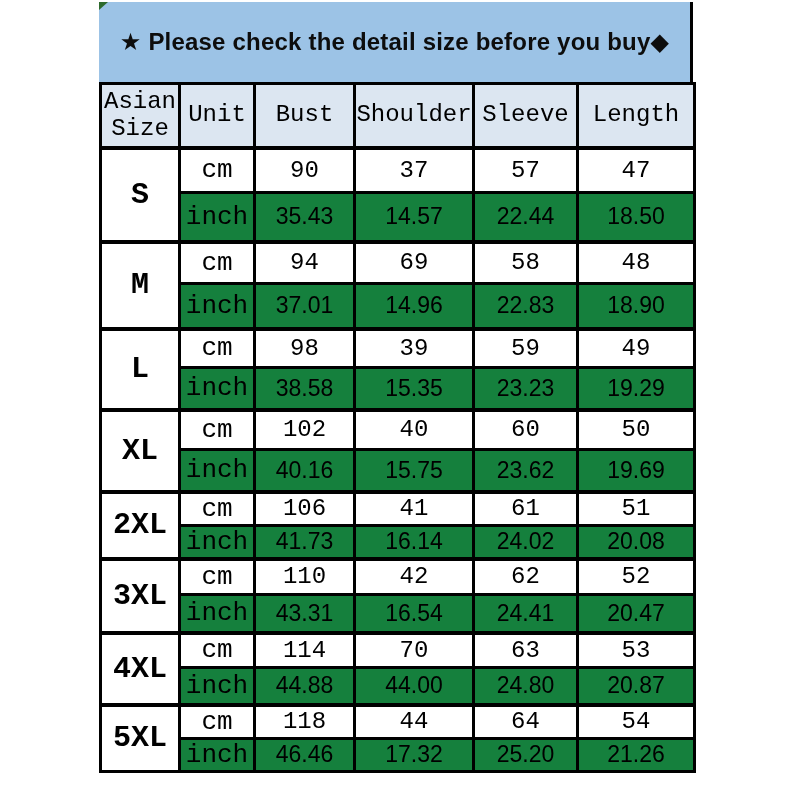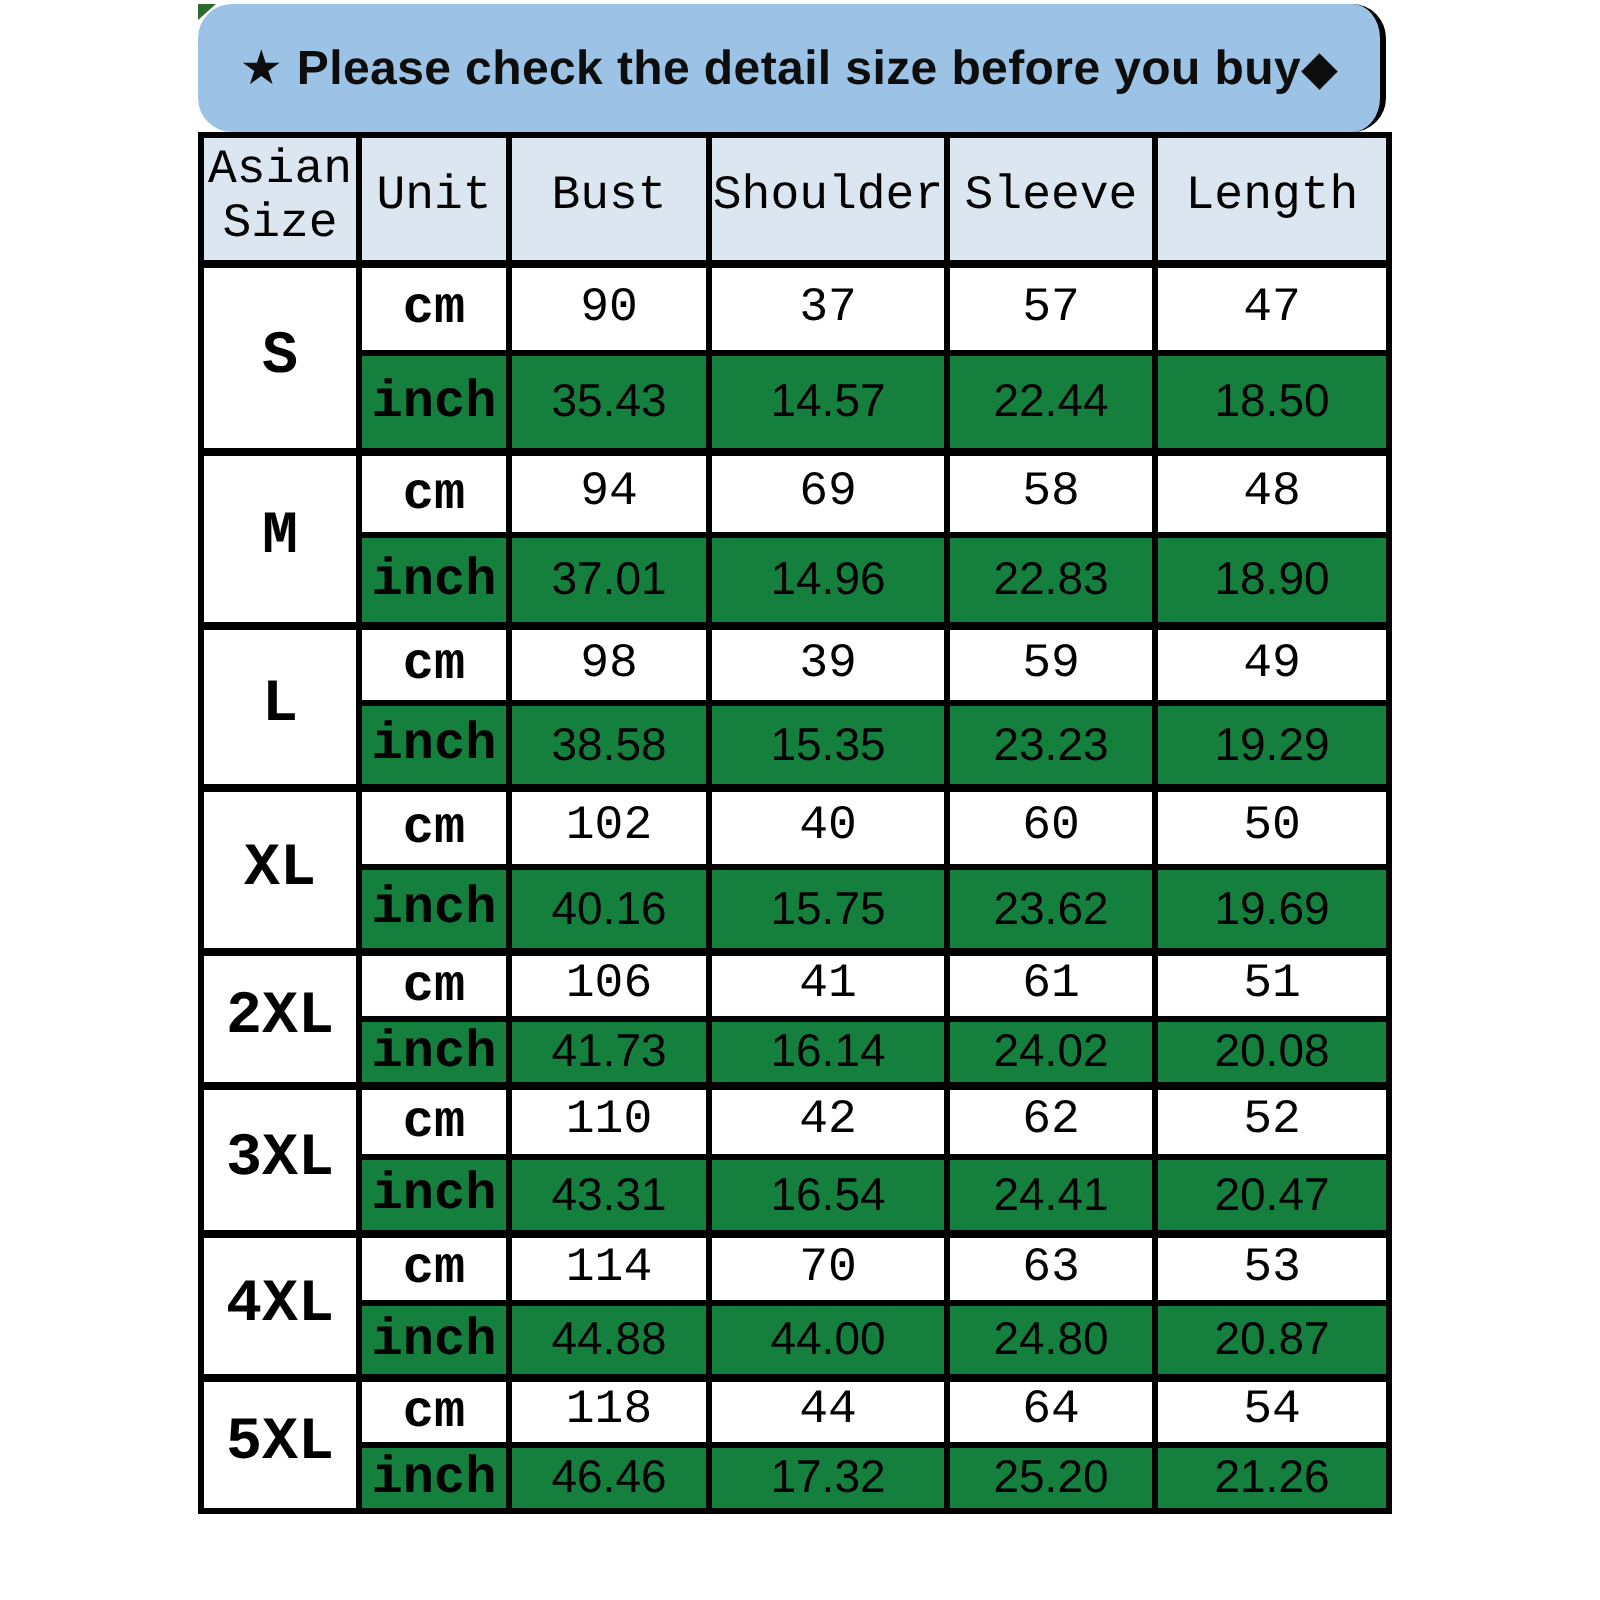--- a/index.html
+++ b/index.html
@@ -5,24 +5,24 @@
 <style>
   html,body{margin:0;padding:0;background:#ffffff;}
   .page{
     position:relative;width:800px;height:800px;background:#ffffff;
     overflow:hidden;font-family:"Liberation Sans","DejaVu Sans",sans-serif;color:#000;
   }
   .wrap{position:absolute;left:99px;top:2px;width:594px;}
 
   
   .notice-bar{
-    position:relative;height:64px;background:#9cc3e6;
+    position:relative;height:80px;background:#9cc3e6;
     border-right:3px solid #000;
     display:flex;align-items:center;justify-content:center;
-    font-size:24px;font-weight:600;letter-spacing:.2px;color:#0d0d0d;border-radius:17px;
+    font-size:24px;font-weight:600;letter-spacing:.2px;color:#0d0d0d;
   }
   .corner-green{
     position:absolute;left:0;top:0;width:0;height:0;
     border-top:8px solid #2d6a2d;border-right:9px solid transparent;
   }
 
   
   table.size-table{
     border-collapse:collapse;width:594px;table-layout:fixed;
     font-family:"Liberation Mono","DejaVu Sans Mono",monospace;
@@ -30,21 +30,21 @@
   table.size-table th, table.size-table td{
     border:3px solid #000;text-align:center;vertical-align:middle;padding:0;
     background:#ffffff;
   }
   tr.header-row{height:64px;}
   tr.header-row th{
     background:#dce6f1;font-size:24px;font-weight:500;line-height:1.15;
   }
   th.size-header{white-space:pre-line;}
   td.size-cell{font-size:30px;font-weight:700;background:#ffffff;}
-  td.unit-cell{font-size:26px;font-weight:700;}
+  td.unit-cell{font-size:26px;font-weight:400;}
   td.num{font-size:24px;font-weight:500;}
   tr.inch-row td{background:#15803d;text-align:center;}
   tr.inch-row td.num{
     font-family:Liberation Sans, sans-serif;font-size:23px;font-weight:500;
   }
   tr.cm-row td{background:#ffffff;}
   tr.cm-row td.size-cell{background:#ffffff;}
   
   tr.cm-row td{border-top-width:4px;}
 

